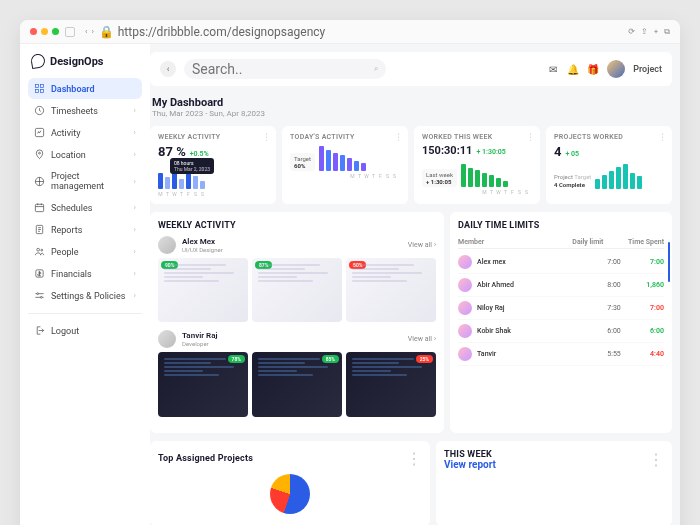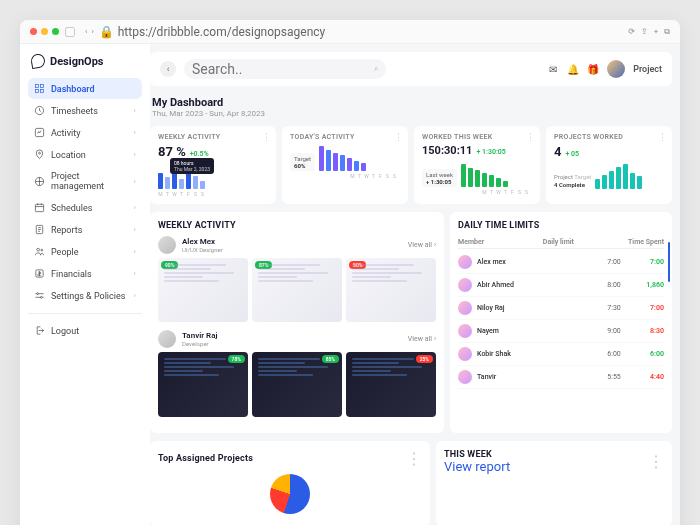--- a/index.html
+++ b/index.html
@@ -67,32 +67,32 @@
 .person-role{font-size:6px;color:#999}
 .shots{display:flex;gap:4px;margin-bottom:8px}
 .shot{flex:1;aspect-ratio:1.4;border-radius:4px;position:relative;overflow:hidden}
 .shot.light{background:linear-gradient(135deg,#f5f5fa,#e8e8f0)}
 .shot.dark{background:linear-gradient(135deg,#1a1a2e,#2a2a3e)}
 .shot-badge{position:absolute;top:3px;font-size:5px;color:#fff;padding:1px 4px;border-radius:6px;font-weight:600}
 .shot-badge.g{background:#1db954}.shot-badge.r{background:#ff3b30}
 .shot-lines{position:absolute;inset:6px;opacity:0.3}
 .shot-lines div{height:2px;background:currentColor;margin-bottom:2px;border-radius:1px}
 .limits-head{display:flex;font-size:7px;color:#888;font-weight:600;padding:2px 0;border-bottom:1px solid #f0f0f0;margin-bottom:2px}
-.lh-1{flex:1.4}.lh-2{flex:1;text-align:left}.lh-3{flex:1;text-align:right}
+.lh-1{flex:1.4}.lh-2{flex:1;text-align:right}.lh-3{flex:1;text-align:right}
 .limit-row{display:flex;align-items:center;font-size:7px;padding:4px 0;border-bottom:1px solid #f8f8f8}
 .limit-av{width:14px;height:14px;border-radius:50%;background:linear-gradient(135deg,#fbc,#c9f);margin-right:5px;flex-shrink:0}
 .lr-name{flex:1;color:#333;font-weight:500}
 .lr-limit{flex:0 0 36px;text-align:center;color:#666}
 .lr-spent{flex:0 0 32px;text-align:right;font-weight:600}
 .spent-g{color:#1db954}.spent-r{color:#ff3b30}
 .scroll-ind{position:absolute;right:2px;top:30px;width:2px;height:40px;background:#2b5ce6;border-radius:1px}
 .bottom-row{display:flex;gap:6px}
 .panel-b1{flex:1.2}.panel-b2{flex:1}
 .pie{width:40px;height:40px;border-radius:50%;background:conic-gradient(#2b5ce6 0 55%,#ff3b30 55% 80%,#ffb300 80% 100%);margin:4px auto}
-.link-blue{color:#2b5ce6;font-size:13px;font-weight:400}
+.link-blue{color:#2b5ce6;font-size:10px;font-weight:700}
 </style>
 </head>
 <body>
 
 <div class="frame">
   <div class="browser-bar">
     <div class="dots">
         <span class="dot r"></span>
         <span class="dot y"></span>
         <span class="dot g"></span>
@@ -485,26 +485,20 @@
       <div class="lr-spent spent-g">1,860</div>
     </div>
     <div class="limit-row">
       <div class="limit-av"></div>
       <div class="lr-name">Niloy Raj</div>
       <div class="lr-limit">7:30</div>
       <div class="lr-spent spent-r">7:00</div>
     </div>
     <div class="limit-row">
       <div class="limit-av"></div>
-      <div class="lr-name">Nayem</div>
-      <div class="lr-limit">9:00</div>
-      <div class="lr-spent spent-r">8:30</div>
-    </div>
-    <div class="limit-row">
-      <div class="limit-av"></div>
       <div class="lr-name">Kobir Shak</div>
       <div class="lr-limit">6:00</div>
       <div class="lr-spent spent-g">6:00</div>
     </div>
     <div class="limit-row">
       <div class="limit-av"></div>
       <div class="lr-name">Tanvir</div>
       <div class="lr-limit">5:55</div>
       <div class="lr-spent spent-r">4:40</div>
     </div>

